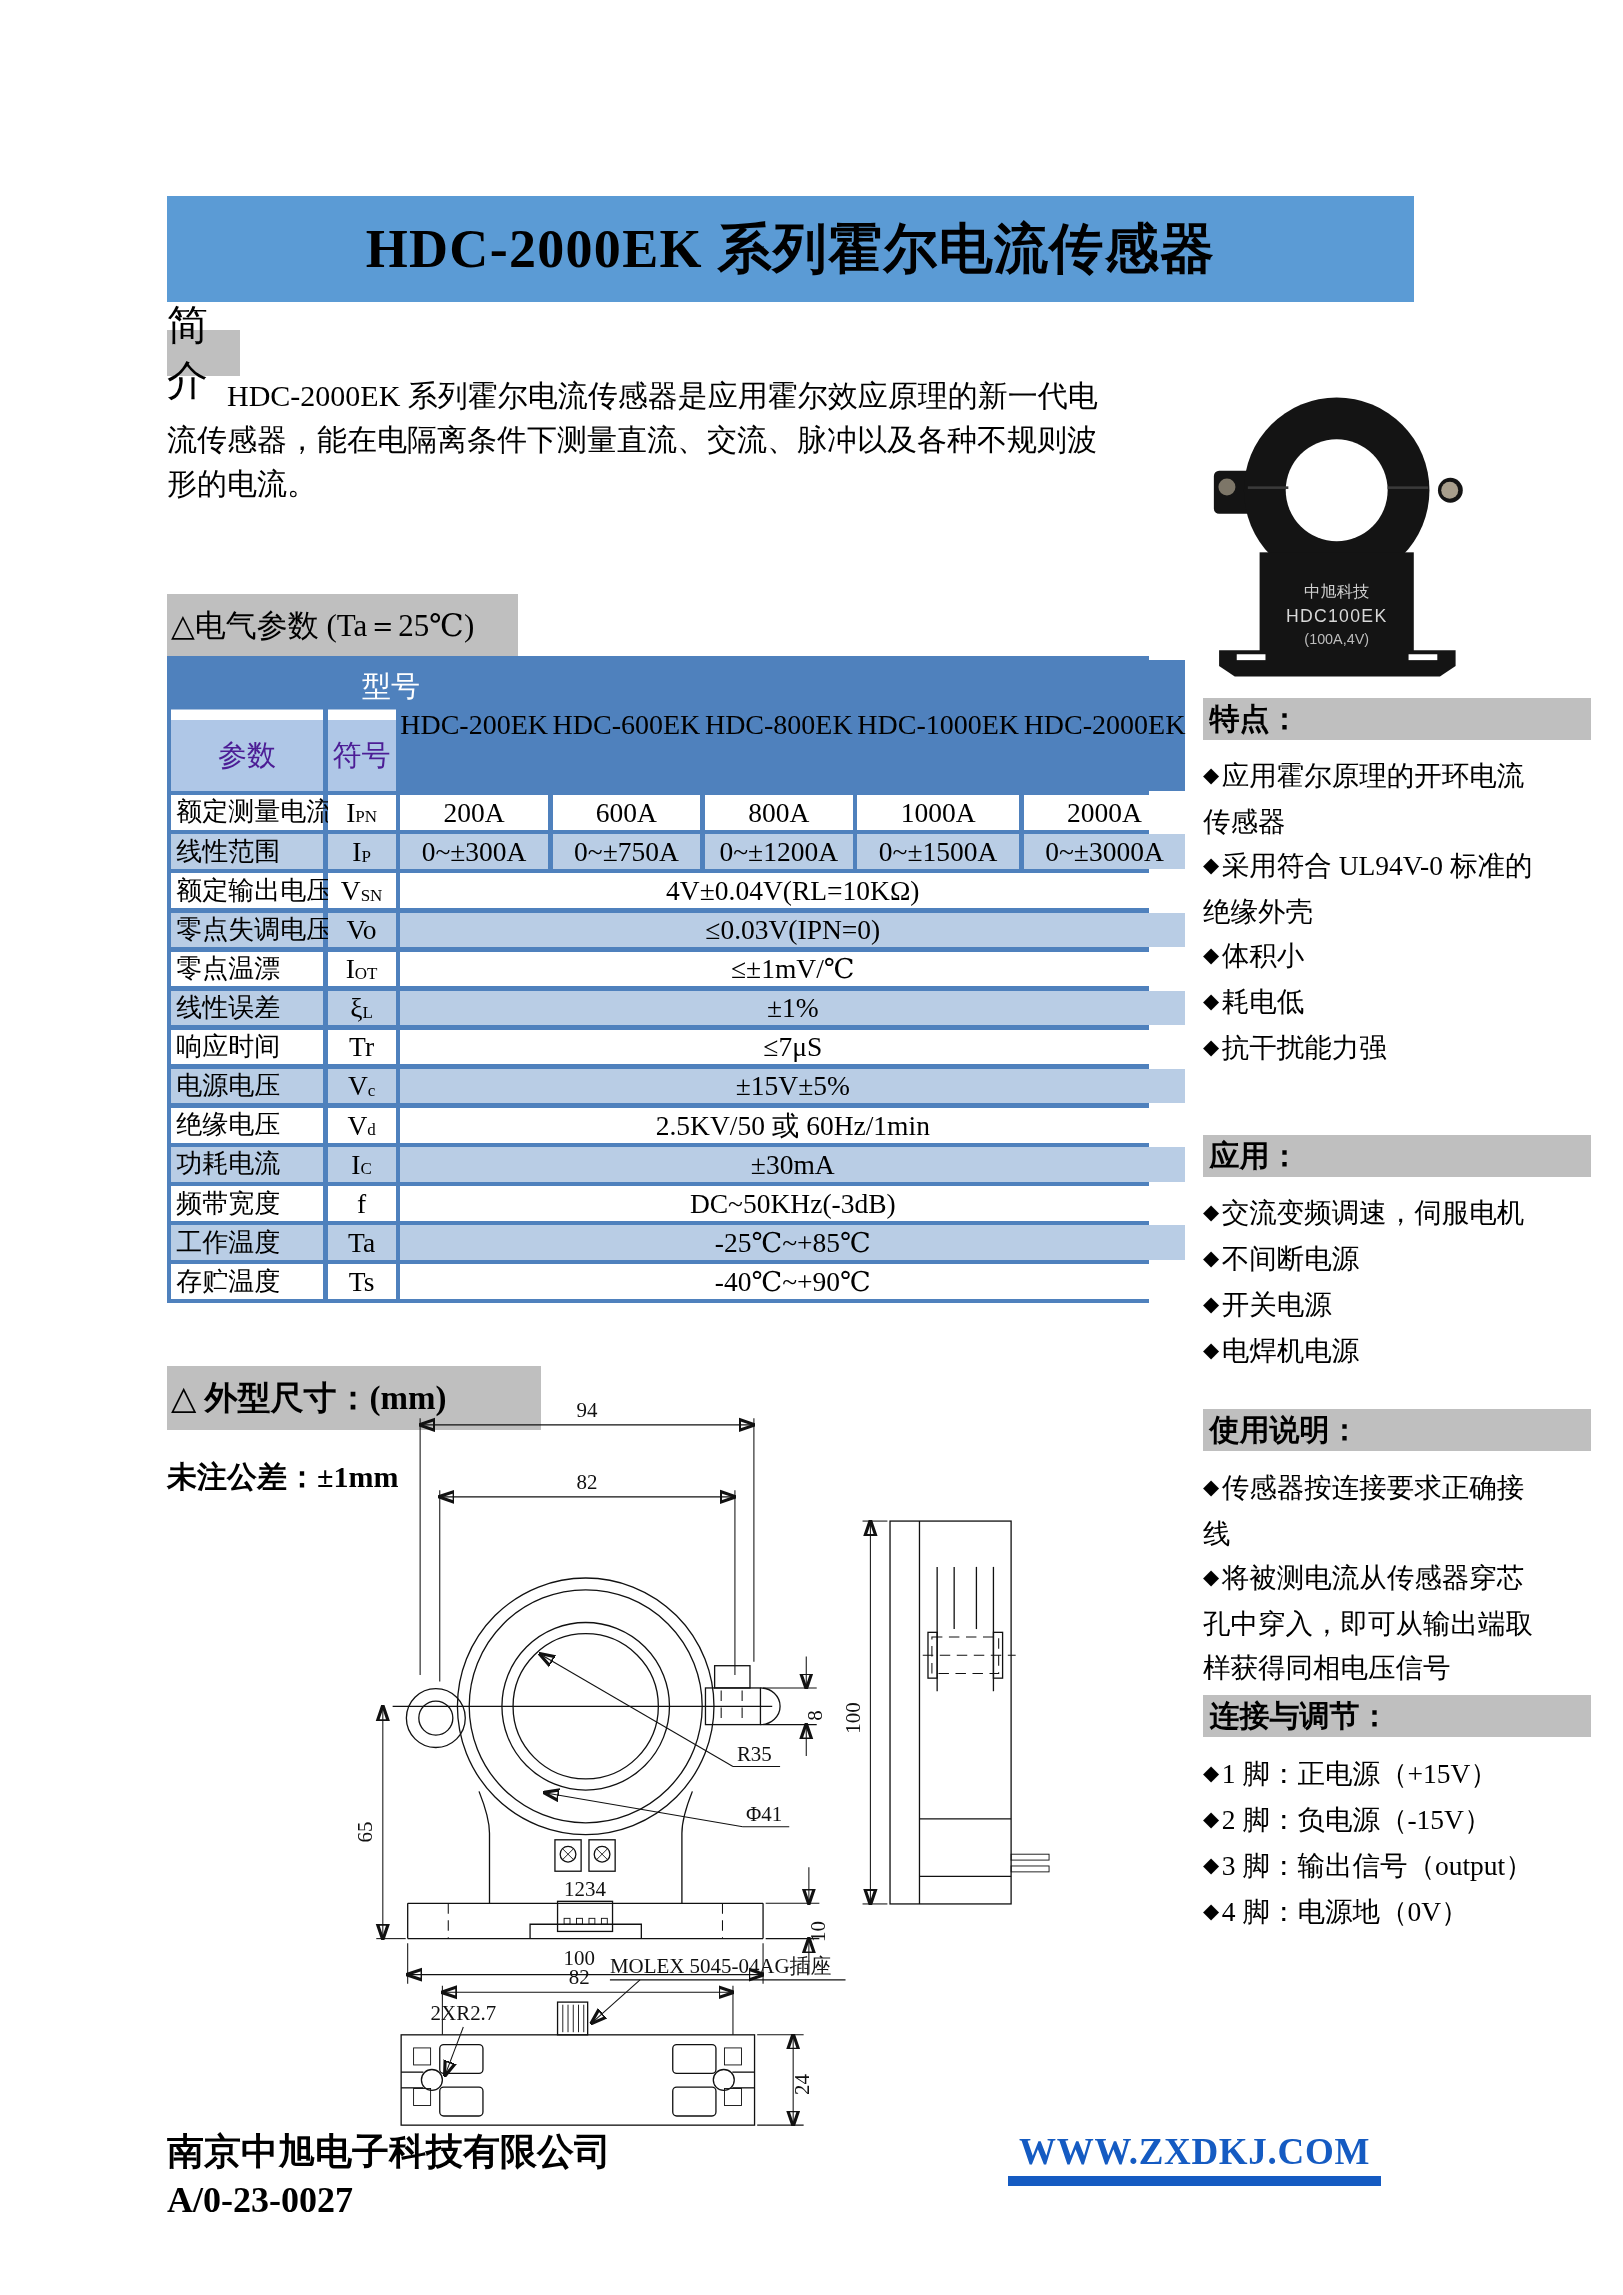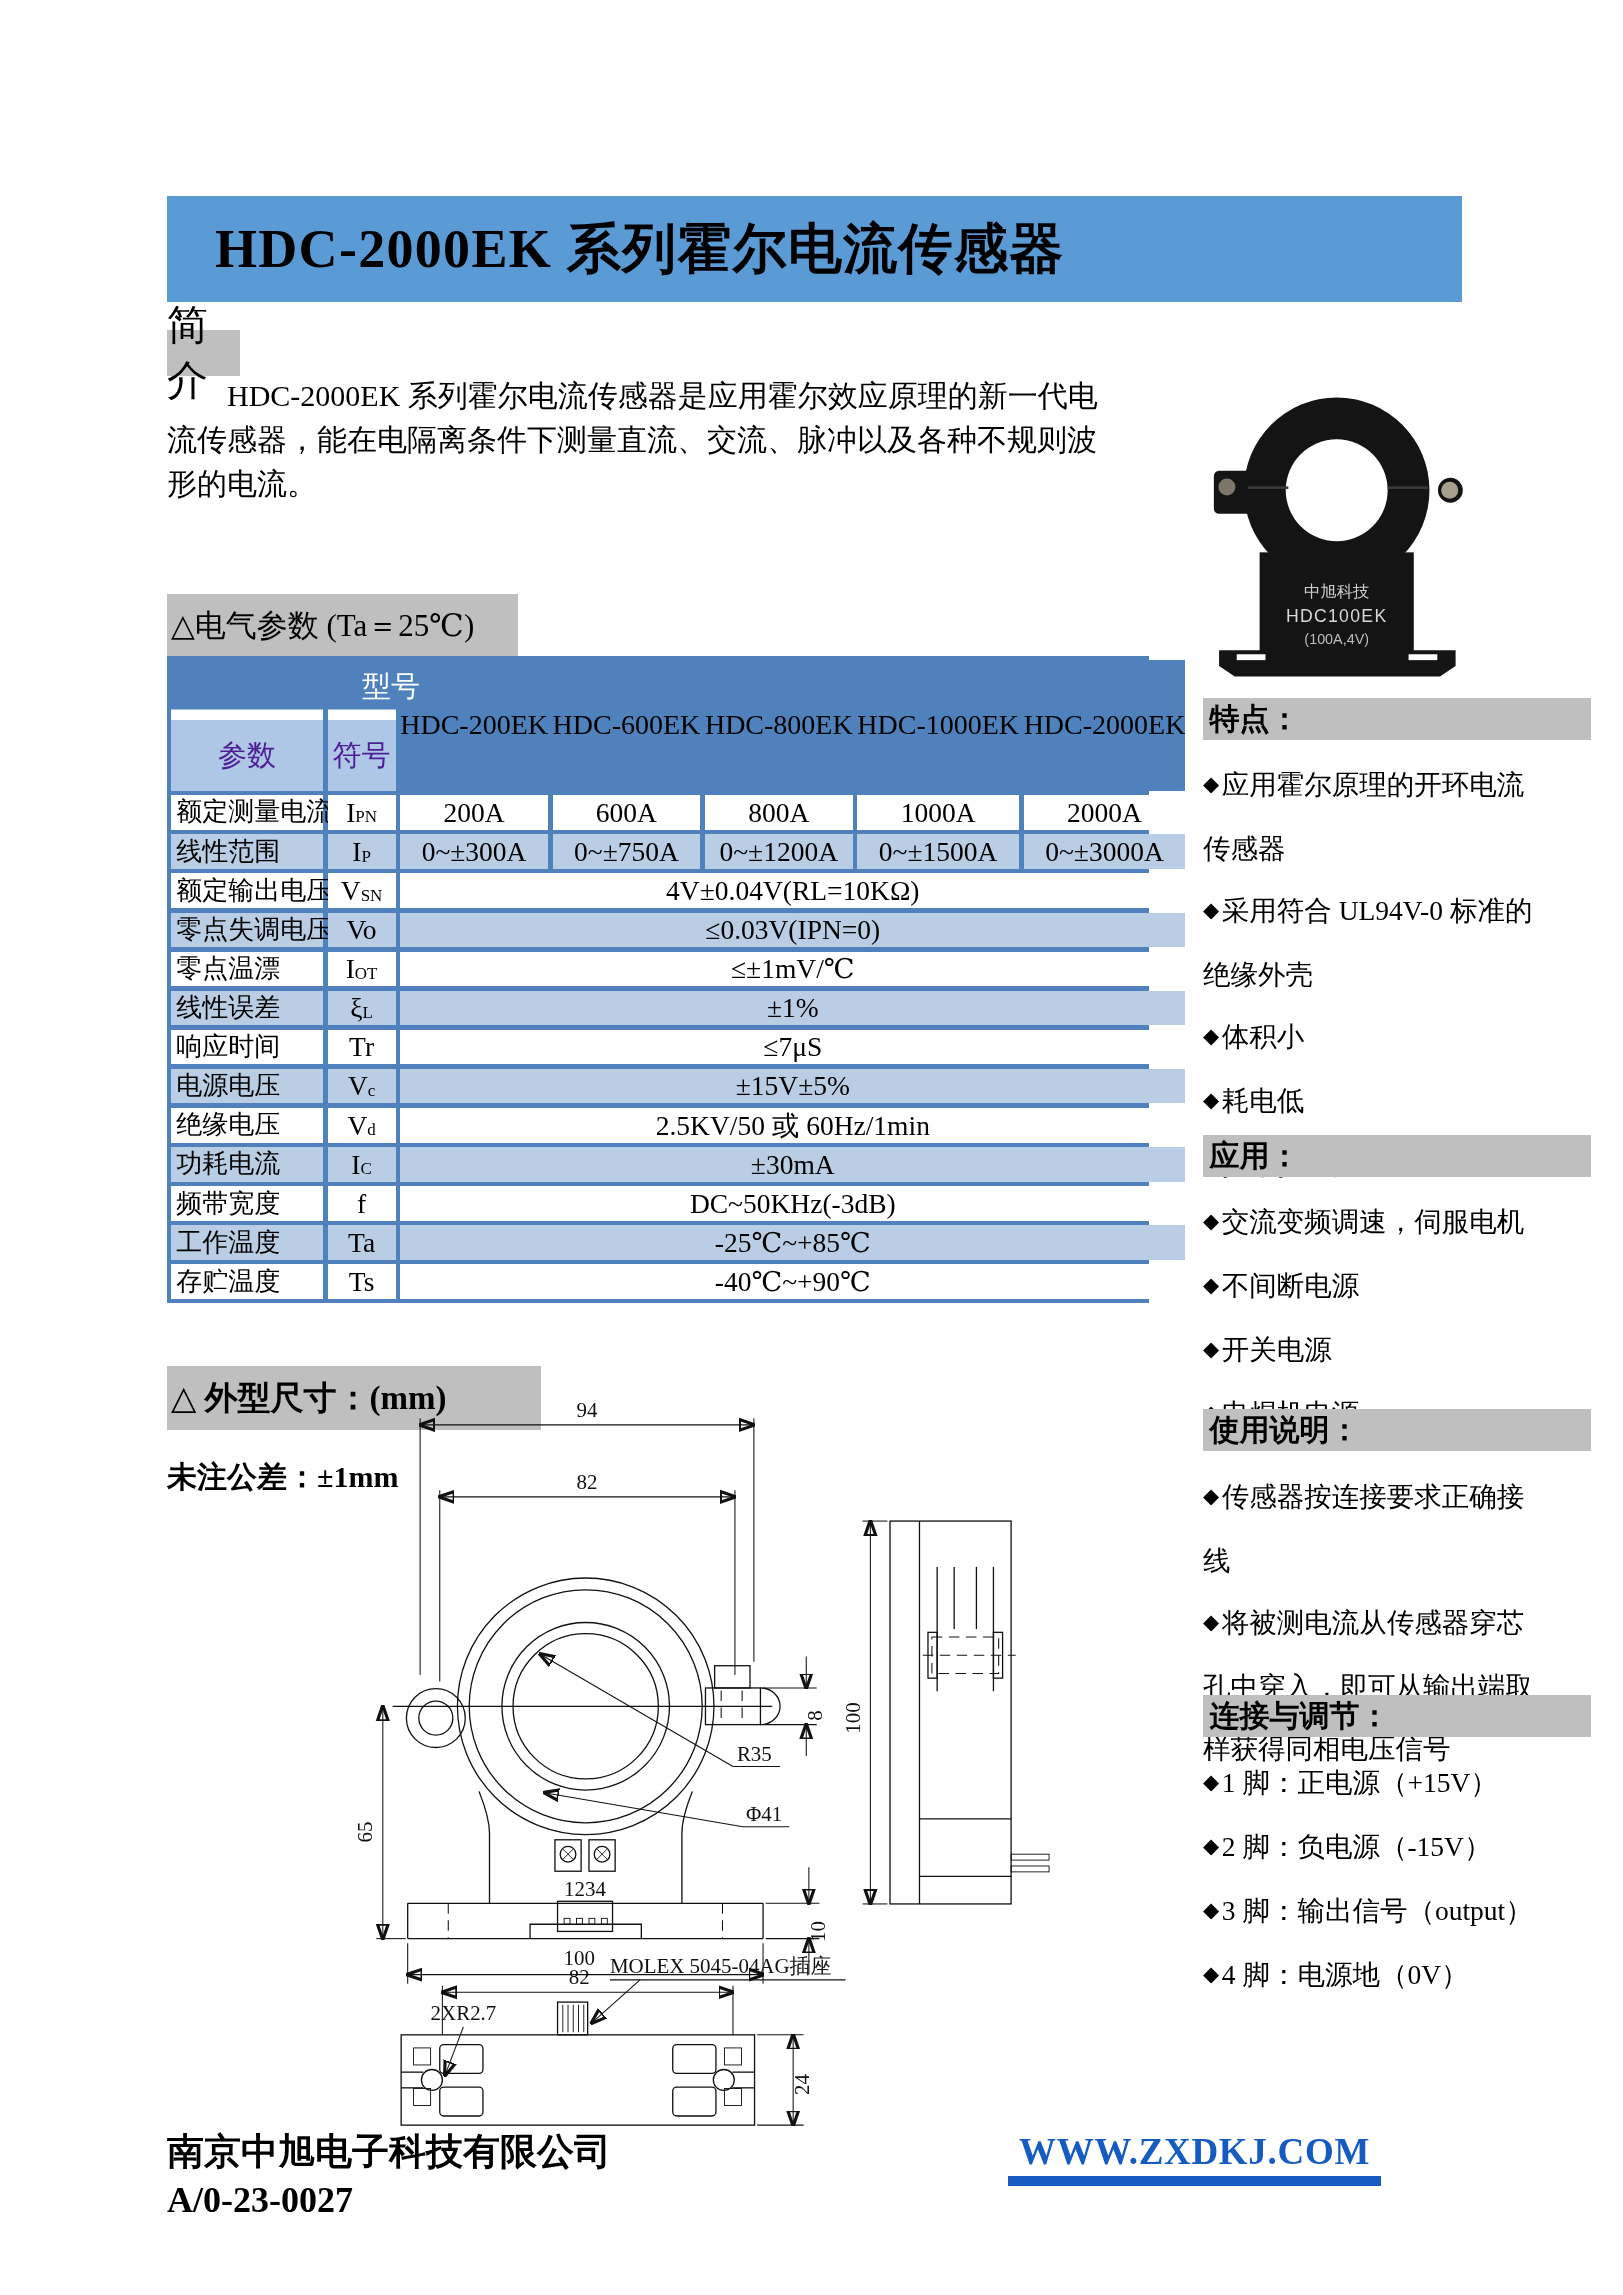--- a/index.html
+++ b/index.html
@@ -2,21 +2,21 @@
 <html style="font-size:10.5px"><head>
 <meta charset="utf-8">
 <style>
   html,body{margin:0;padding:0;background:#888;}
   .page{position:relative;width:1623px;height:2295px;background:#ffffff;overflow:hidden;
         font-family:"Liberation Serif","DejaVu Serif",serif;color:#000;}
   .abs{position:absolute;}
 
   
   .banner{left:167px;top:196px;width:1247px;height:106px;background:#5B9BD5;
-          display:flex;align-items:center;padding-left:48px;}
+          display:flex;align-items:center;justify-content:center;}
   .banner-title{font-size:54px;font-weight:bold;letter-spacing:1.3px;}
 
   
   .chip{background:#BFBFBF;display:flex;align-items:center;font-size:41px;}
   .intro-chip{left:167px;top:330px;width:73px;height:46px;justify-content:center;}
   .elec-chip{left:167px;top:594px;width:347px;height:63px;padding-left:3.9px;font-size:31px;}
   .dims-chip{left:167px;top:1366px;width:370px;height:64px;padding-left:3.9px;font-size:33px;font-weight:bold;}
 
   .intro-text{left:167px;top:374px;width:942px;font-size:30px;line-height:44px;text-indent:2em;}
   .tolerance{left:167px;top:1457px;font-size:30px;font-weight:bold;}
@@ -33,21 +33,21 @@
   .sh{background:#B9CDE5;}
   .hb{background:#4F81BD;}
   .hm{background:#4F81BD;color:#000000;font-size:28px;}
   .hp{background:#AFC7E7;color:#4c1d95;font-size:29px;box-shadow:0 -10.5px 0 #fff;}
   .c sub{font-size:17px;line-height:0;transform:translateY(5.2px);}
   .model-hdr{left:139px;top:10.5px;width:170px;text-align:center;color:#fff;font-size:29px;}
 
   
   .sb-bar{background:#BFBFBF;left:1203px;width:388px;height:42px;display:flex;align-items:center;
           padding-left:6.5px;font-size:30px;font-weight:bold;box-sizing:border-box;}
-  .sb-list{left:1203px;width:346px;font-size:27.5px;line-height:62px;}
+  .sb-list{left:1203px;width:346px;font-size:27.5px;line-height:44px;}
   .sb-list div::before{content:"◆";font-size:21px;margin-right:2.6px;position:relative;top:-2.6px;}
 
   
   .drawing{left:314px;top:1400px;}
   .drawing line,.drawing path,.drawing rect,.drawing circle,.drawing ellipse{stroke:#111;fill:none;stroke-width:2px;}
   .drawing .dim{stroke-width:1.6px;}
   .drawing .dash{stroke-dasharray:16 10;stroke-width:1.6px;}
   .drawing text{fill:#111;font-size:32px;stroke:none;font-family:"Liberation Serif","DejaVu Serif",serif;}
   .drawing .hatch{stroke-width:1.4px;}
 

